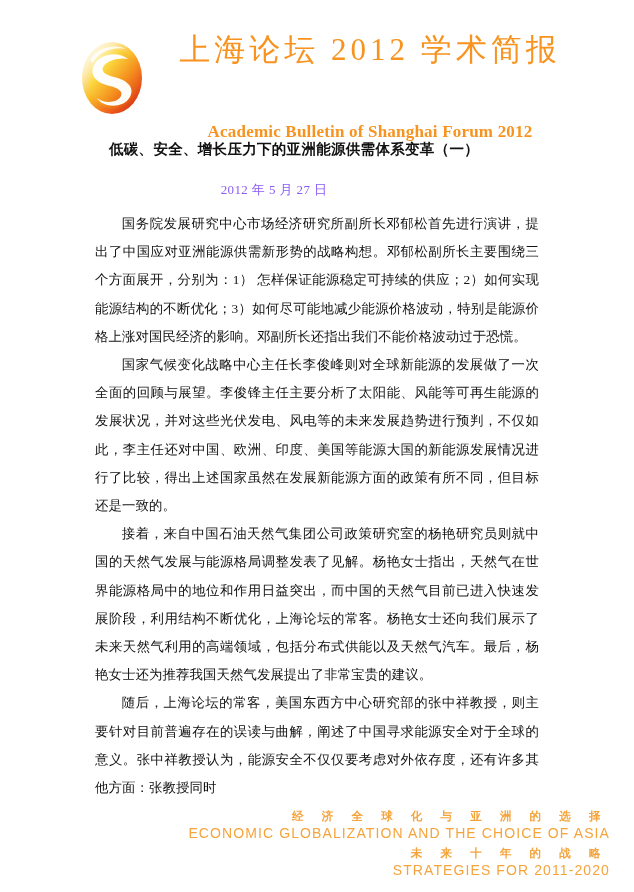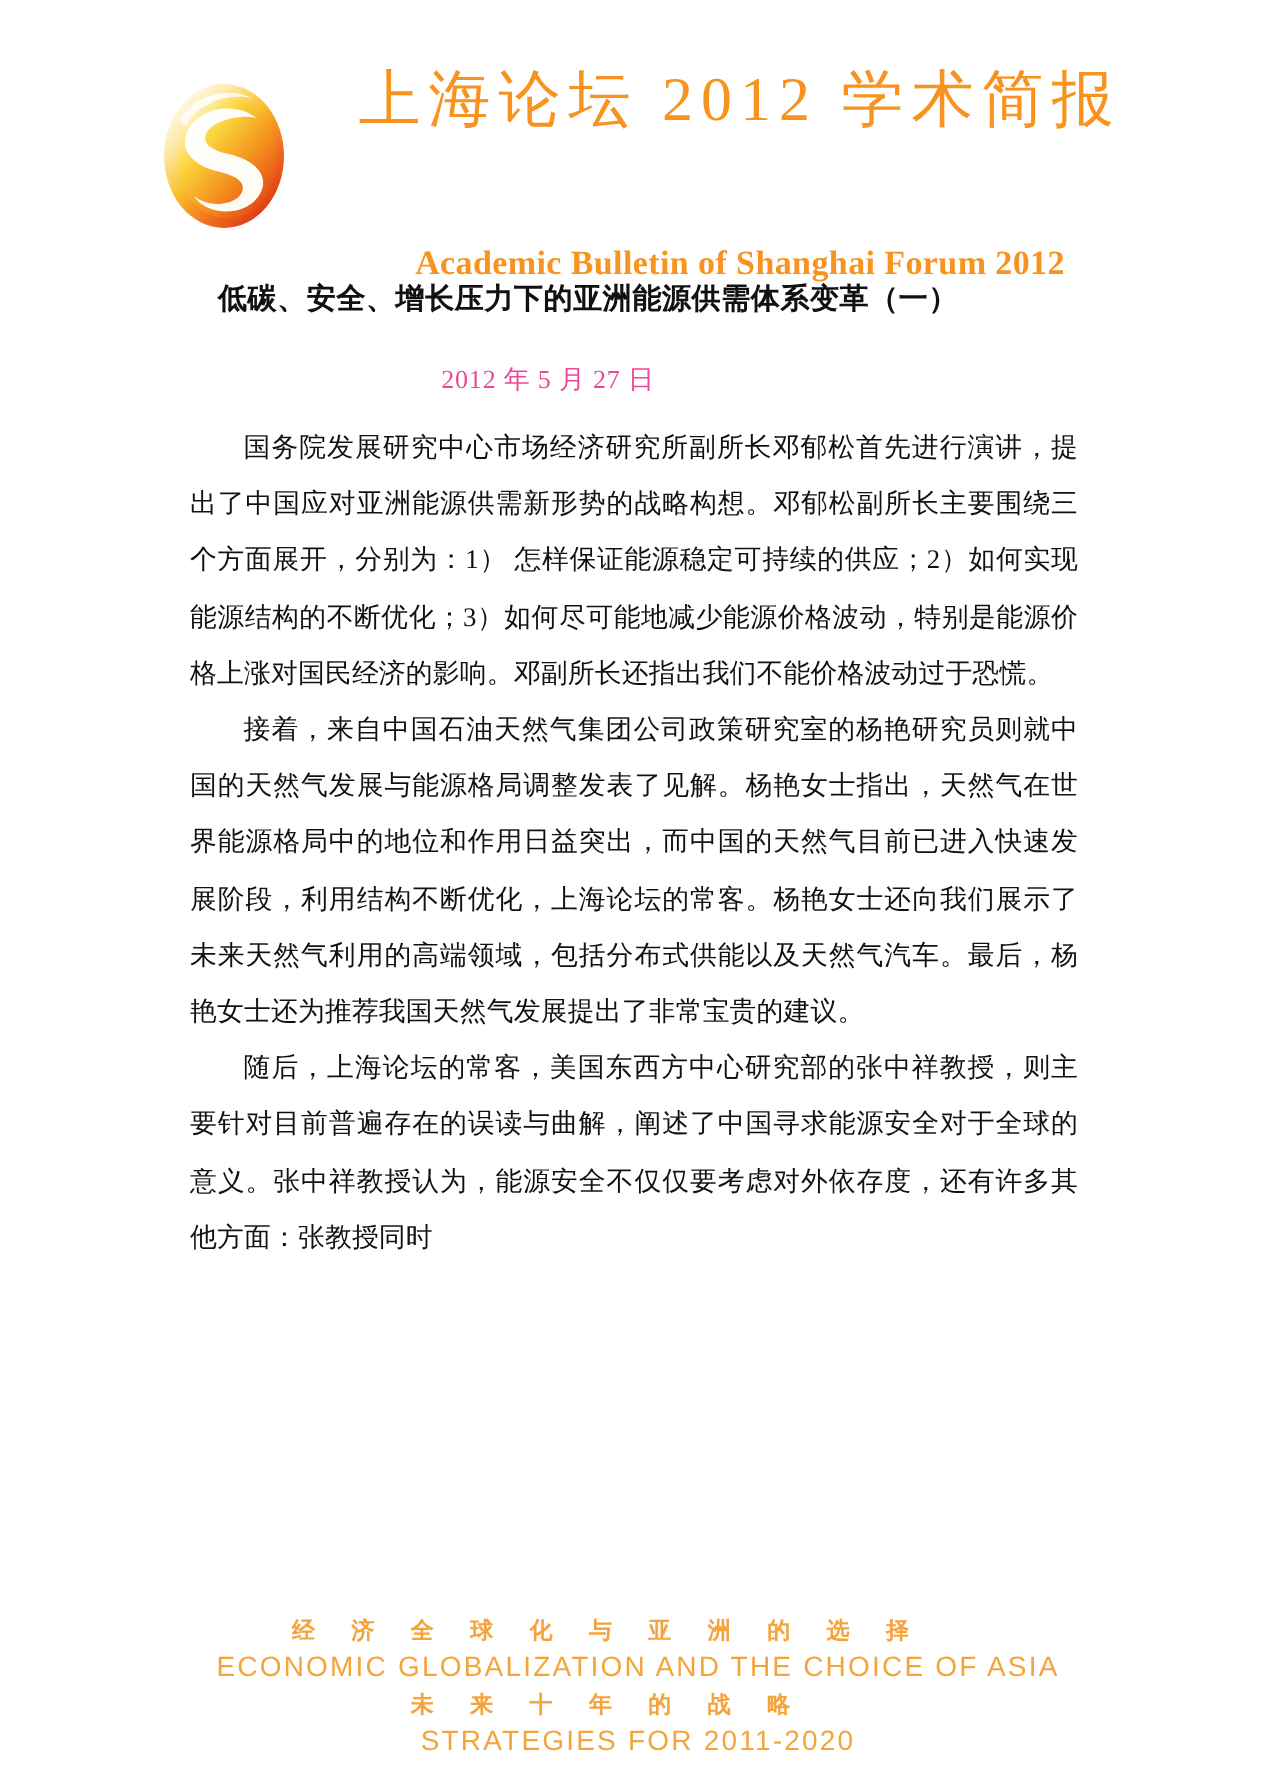--- a/index.html
+++ b/index.html
@@ -72,21 +72,21 @@
     color: #111111;
     font-family: "Liberation Sans", "DejaVu Sans", sans-serif;
   }
   .doc-date {
     position: absolute;
     top: 181px;
     left: 0;
     width: 548px;
     text-align: center;
     font-size: 13px;
-    color: #ec4899;
+    color: #8b5cf6;
     letter-spacing: 0.4px;
   }
 
   .body-copy {
     position: absolute;
     top: 210px;
     left: 95px;
     width: 444px;
   }
   .para {
@@ -102,21 +102,21 @@
   }
 
   
   .footer {
     position: absolute;
     left: 0;
     bottom: 14px;
     width: 634px;
     color: #F5A43C;
     font-family: "Liberation Sans", "DejaVu Sans", sans-serif;
-    text-align: center;
+    text-align: right;
     padding-right: 24px;
     box-sizing: border-box;
   }
   .footer-cn {
     font-size: 11.5px;
     font-weight: bold;
     letter-spacing: 7.5px;
     line-height: 17px;
     padding-right: 2px;
   }
@@ -170,20 +170,21 @@
     <div class="masthead-en">Academic Bulletin of Shanghai Forum 2012</div>
   </div>
 
 </div>
 
 <div class="doc-title">低碳、安全、增长压力下的亚洲能源供需体系变革（一）</div>
 <div class="doc-date">2012 年 5 月 27 日</div>
 
 <div class="body-copy">
   <p class="para">国务院发展研究中心市场经济研究所副所长邓郁松首先进行演讲，提出了中国应对亚洲能源供需新形势的战略构想。邓郁松副所长主要围绕三个方面展开，分别为：1） 怎样保证能源稳定可持续的供应；2）如何实现能源结构的不断优化；3）如何尽可能地减少能源价格波动，特别是能源价格上涨对国民经济的影响。邓副所长还指出我们不能价格波动过于恐慌。</p>
+  <p class="para">国家气候变化战略中心主任长李俊峰则对全球新能源的发展做了一次全面的回顾与展望。李俊锋主任主要分析了太阳能、风能等可再生能源的发展状况，并对这些光伏发电、风电等的未来发展趋势进行预判，不仅如此，李主任还对中国、欧洲、印度、美国等能源大国的新能源发展情况进行了比较，得出上述国家虽然在发展新能源方面的政策有所不同，但目标还是一致的。</p>
   <p class="para">接着，来自中国石油天然气集团公司政策研究室的杨艳研究员则就中国的天然气发展与能源格局调整发表了见解。杨艳女士指出，天然气在世界能源格局中的地位和作用日益突出，而中国的天然气目前已进入快速发展阶段，利用结构不断优化，上海论坛的常客。杨艳女士还向我们展示了未来天然气利用的高端领域，包括分布式供能以及天然气汽车。最后，杨艳女士还为推荐我国天然气发展提出了非常宝贵的建议。</p>
   <p class="para">随后，上海论坛的常客，美国东西方中心研究部的张中祥教授，则主要针对目前普遍存在的误读与曲解，阐述了中国寻求能源安全对于全球的意义。张中祥教授认为，能源安全不仅仅要考虑对外依存度，还有许多其他方面：张教授同时</p>
 </div>
 
 <div class="footer">
   <div class="footer-cn">经 济 全 球 化 与 亚 洲 的 选 择</div>
   <div class="footer-en">ECONOMIC GLOBALIZATION AND THE CHOICE OF ASIA</div>
   <div class="footer-cn footer-row2">未 来 十 年 的 战 略</div>
   <div class="footer-en">STRATEGIES FOR 2011-2020</div>
 </div>

